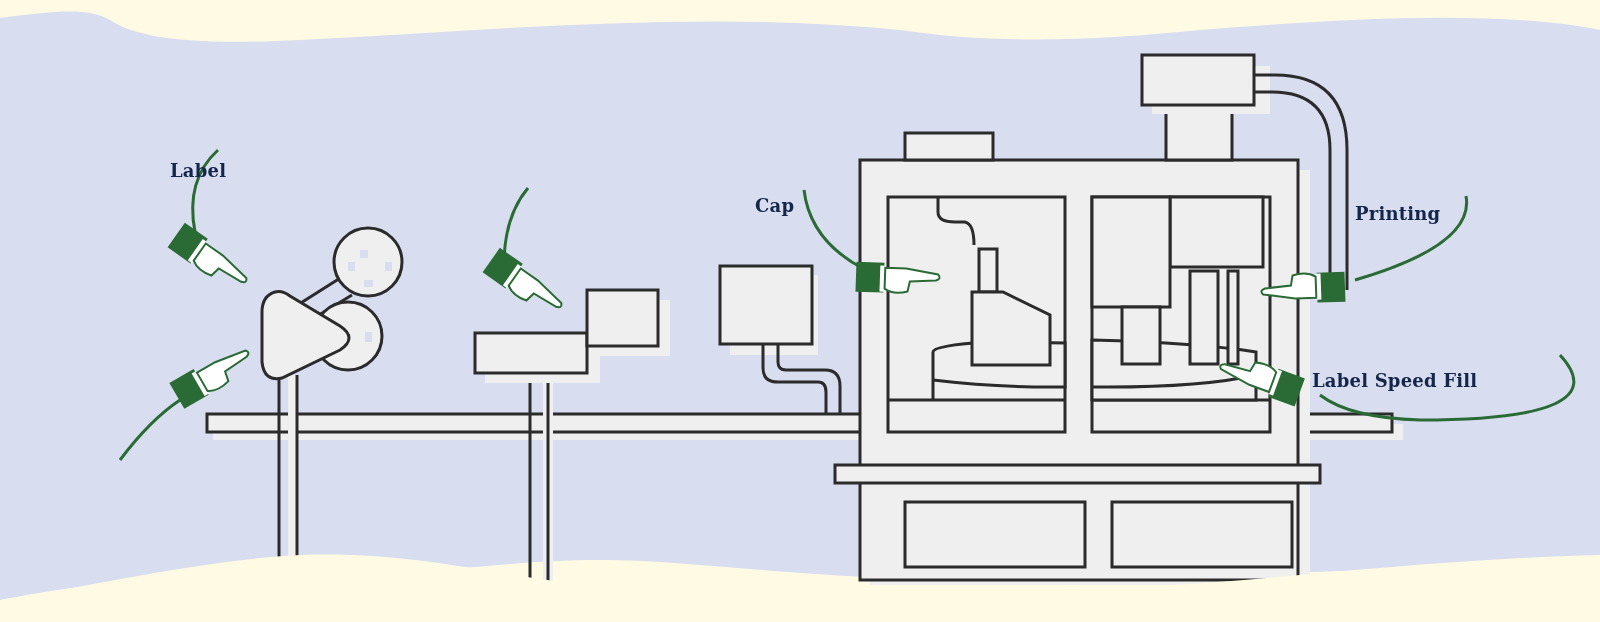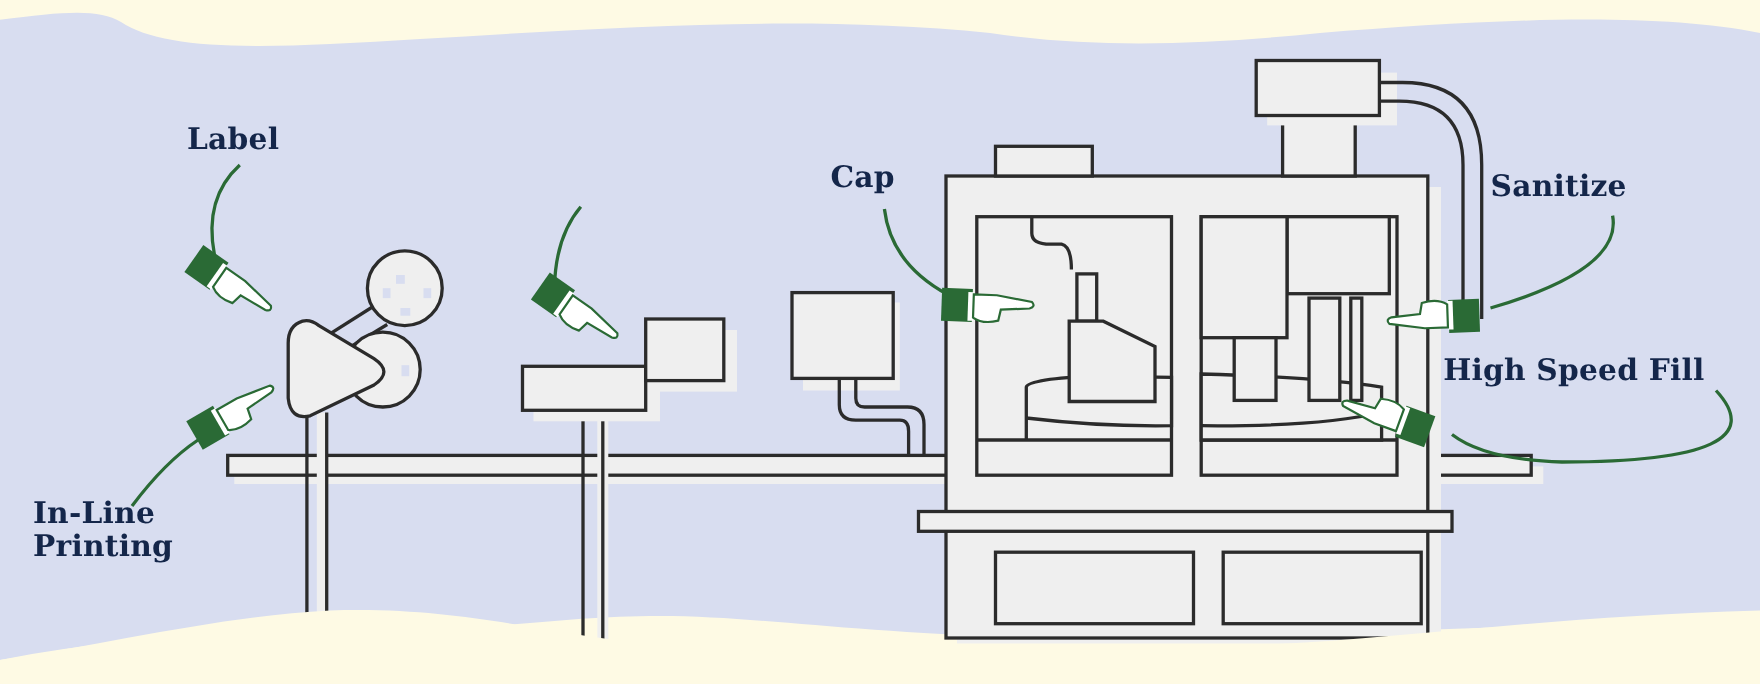--- a/index.html
+++ b/index.html
@@ -1,19 +1,19 @@
 <!DOCTYPE html>
 <html><head>
 <meta charset="utf-8">
 <style>
   html, body { margin:0; padding:0; }
   body { width:1600px; height:622px; overflow:hidden; background:#fefae4; font-family:"DejaVu Serif", serif; }
   #stage { position:relative; width:1600px; height:622px; }
   svg { position:absolute; left:0; top:0; }
-  .label { position:absolute; color:#14264a; font-family:"DejaVu Serif", serif; font-weight:bold; font-size:27px; line-height:30px; letter-spacing:0.2px; white-space:pre; }
+  .label { position:absolute; color:#14264a; font-family:"DejaVu Serif", serif; font-weight:bold; font-size:18px; line-height:30px; letter-spacing:0.2px; white-space:pre;margin-top:44px; }
   .m { fill:#efefef; stroke:#2b2b2b; stroke-width:3; }
   .sh { fill:#efefef; stroke:none; }
   .ln { fill:none; stroke:#2b2b2b; stroke-width:3; }
   .lead { fill:none; stroke:#2a6a35; stroke-width:3; }
 </style>
 </head>
 <body>
 
 <div id="stage">
 <svg width="1600" height="622" viewBox="0 0 1600 622">
@@ -122,18 +122,16 @@
   <g transform="translate(1290,390) rotate(200)">
     <rect x="-10" y="-14" width="28" height="30" fill="#2a6a35"></rect>
         <rect x="14" y="-11" width="5" height="26" fill="#fff"></rect>
     <path d="M19,-9 L40,-9 L72,-4 Q76,0 70,2 L44,4 L42,14 Q28,18 19,12 Z" fill="#fff" stroke="#2a6a35" stroke-width="2"></path>
   </g>
 
   <path d="M0,600 C100,585 200,560 300,555 C450,550 520,590 700,592 C900,594 1000,590 1100,588 C1250,585 1400,560 1600,555 L1600,622 L0,622 Z" fill="#fefae4"></path>
 </svg>
 
 <div class="label" style="left:170px;top:112px;">Label</div>
-<div class="label" style="left:30px;top:452px;">In-Line
-Printing</div>
 <div class="label" style="left:755px;top:147px;text-align:right;">Cap</div>
-<div class="label" style="left:1355px;top:155px;">Sanitize</div>
-<div class="label" style="left:1312px;top:322px;">High Speed Fill</div>
+<div class="label" style="left:1355px;top:155px;">Printing</div>
+<div class="label" style="left:1312px;top:322px;">Label Speed Fill</div>
 </div>
 
 </body></html>

